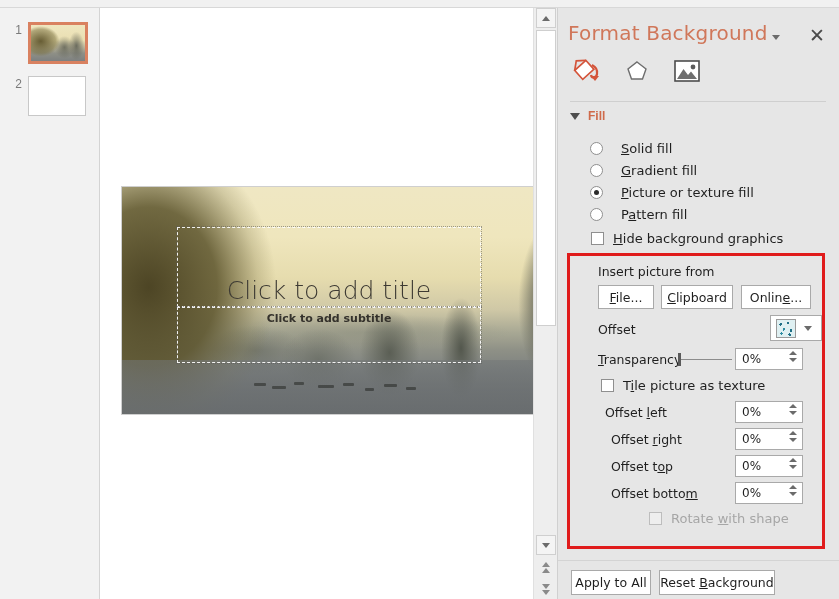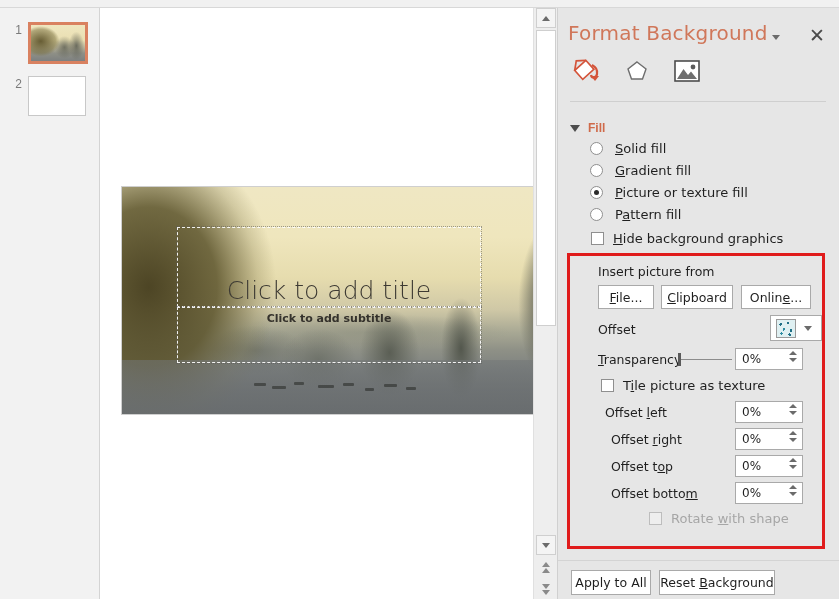--- a/index.html
+++ b/index.html
@@ -161,30 +161,30 @@
     font-size: 19px; color: #4a4a4a; line-height: 1;
     font-family: "DejaVu Sans", sans-serif;
   }
 
   .icon-row { position: absolute; left: 12px; top: 48px; display: flex; gap: 16px; }
   .icon-btn {
     width: 34px; height: 30px; display:flex; align-items:center; justify-content:center;
   }
 
   .fill-hdr {
-    position: absolute; left: 12px; top: 113px; display:flex; align-items:center; gap:8px;
+    position: absolute; left: 12px; top: 101px; display:flex; align-items:center; gap:8px;
   }
   .fill-hdr .exp { width:0;height:0; border-left:5px solid transparent; border-right:5px solid transparent; border-top:7px solid #4d4d4d; }
   .fill-hdr .lbl { font-size: 12px; color: #cf6a4a; font-weight: bold; }
   .hdr-rule {
     position: absolute; left: 12px; top: 93px; width: 256px; height: 1px; background: #cfcfcf;
   }
 
   
-  .radio-row { position:absolute; left: 32px; display:flex; align-items:center; gap:12px; }
+  .radio-row { position:absolute; left: 32px; display:flex; align-items:center; gap:18px; }
   .radio {
     width: 13px; height: 13px; border-radius: 50%;
     border: 1px solid #8f8f8f; background: #ffffff; position: relative; flex: none;
   }
   .radio.on::after {
     content:''; position:absolute; left:3px; top:3px; width:5px; height:5px;
     border-radius: 50%; background: #2b2b2b;
   }
   .opt-label { font-size: 13px; color: #1f1f1f; font-family: "DejaVu Sans", sans-serif; }
   .u { text-decoration: underline; }

